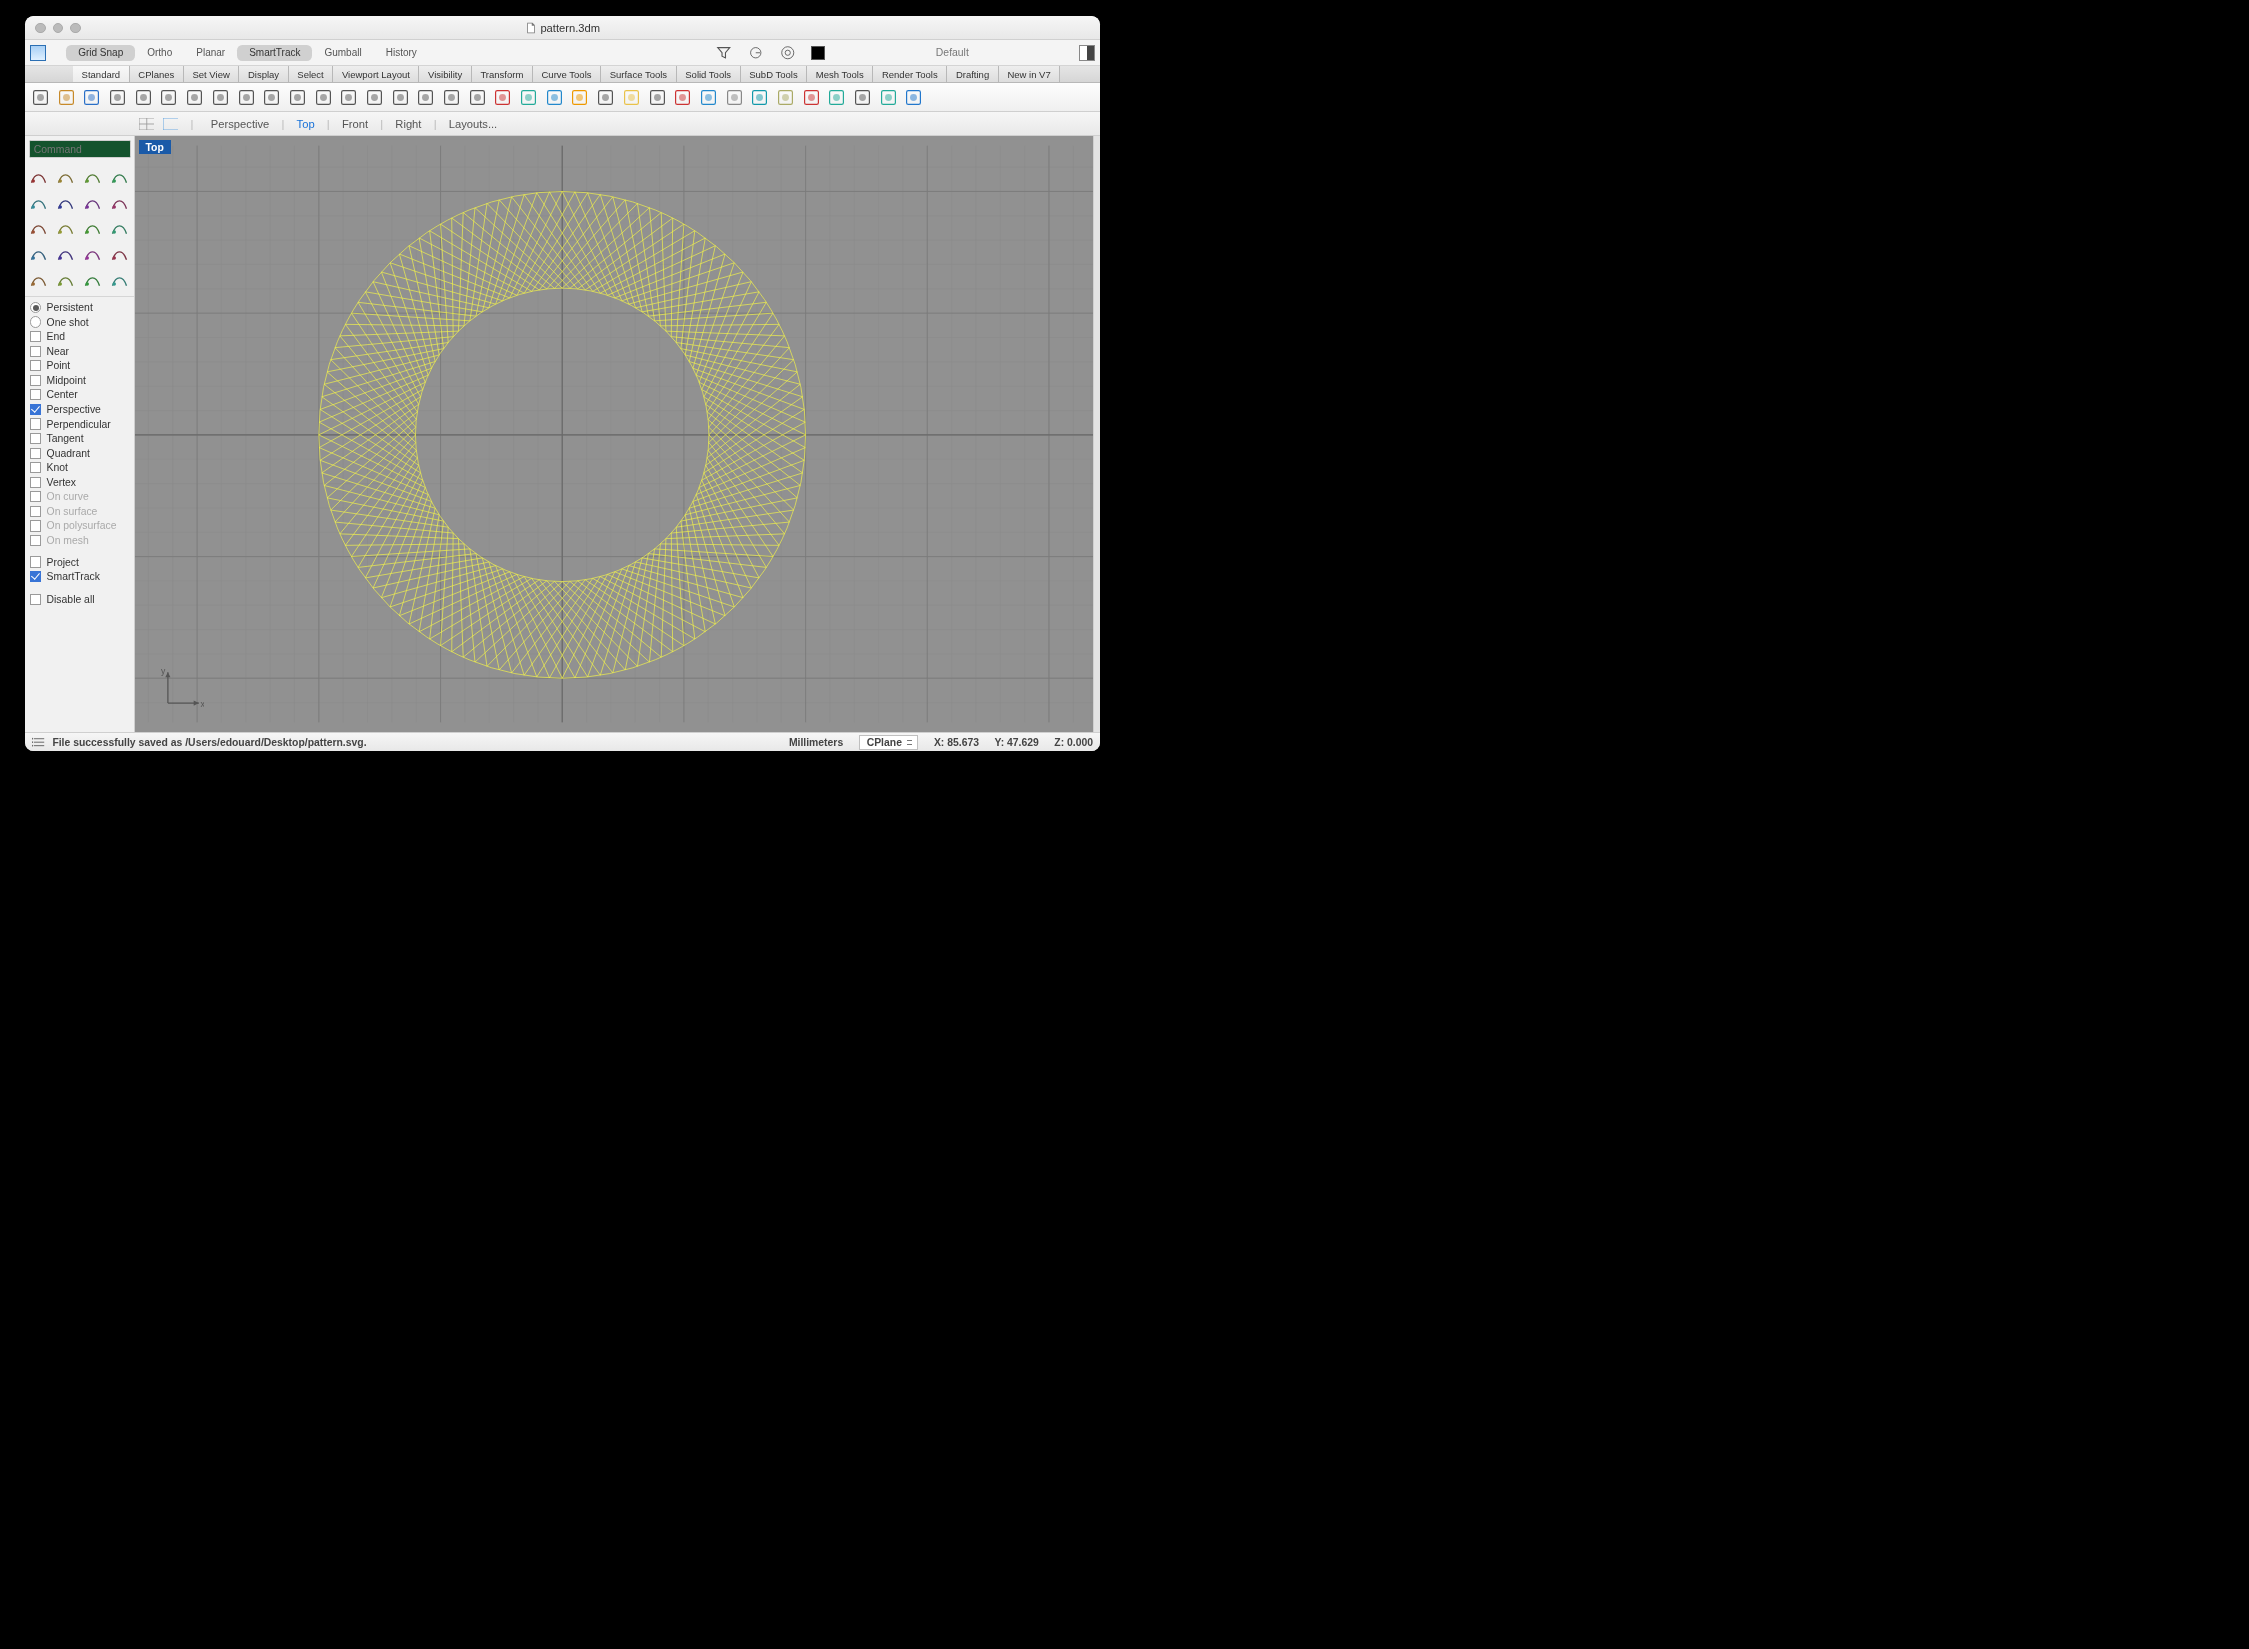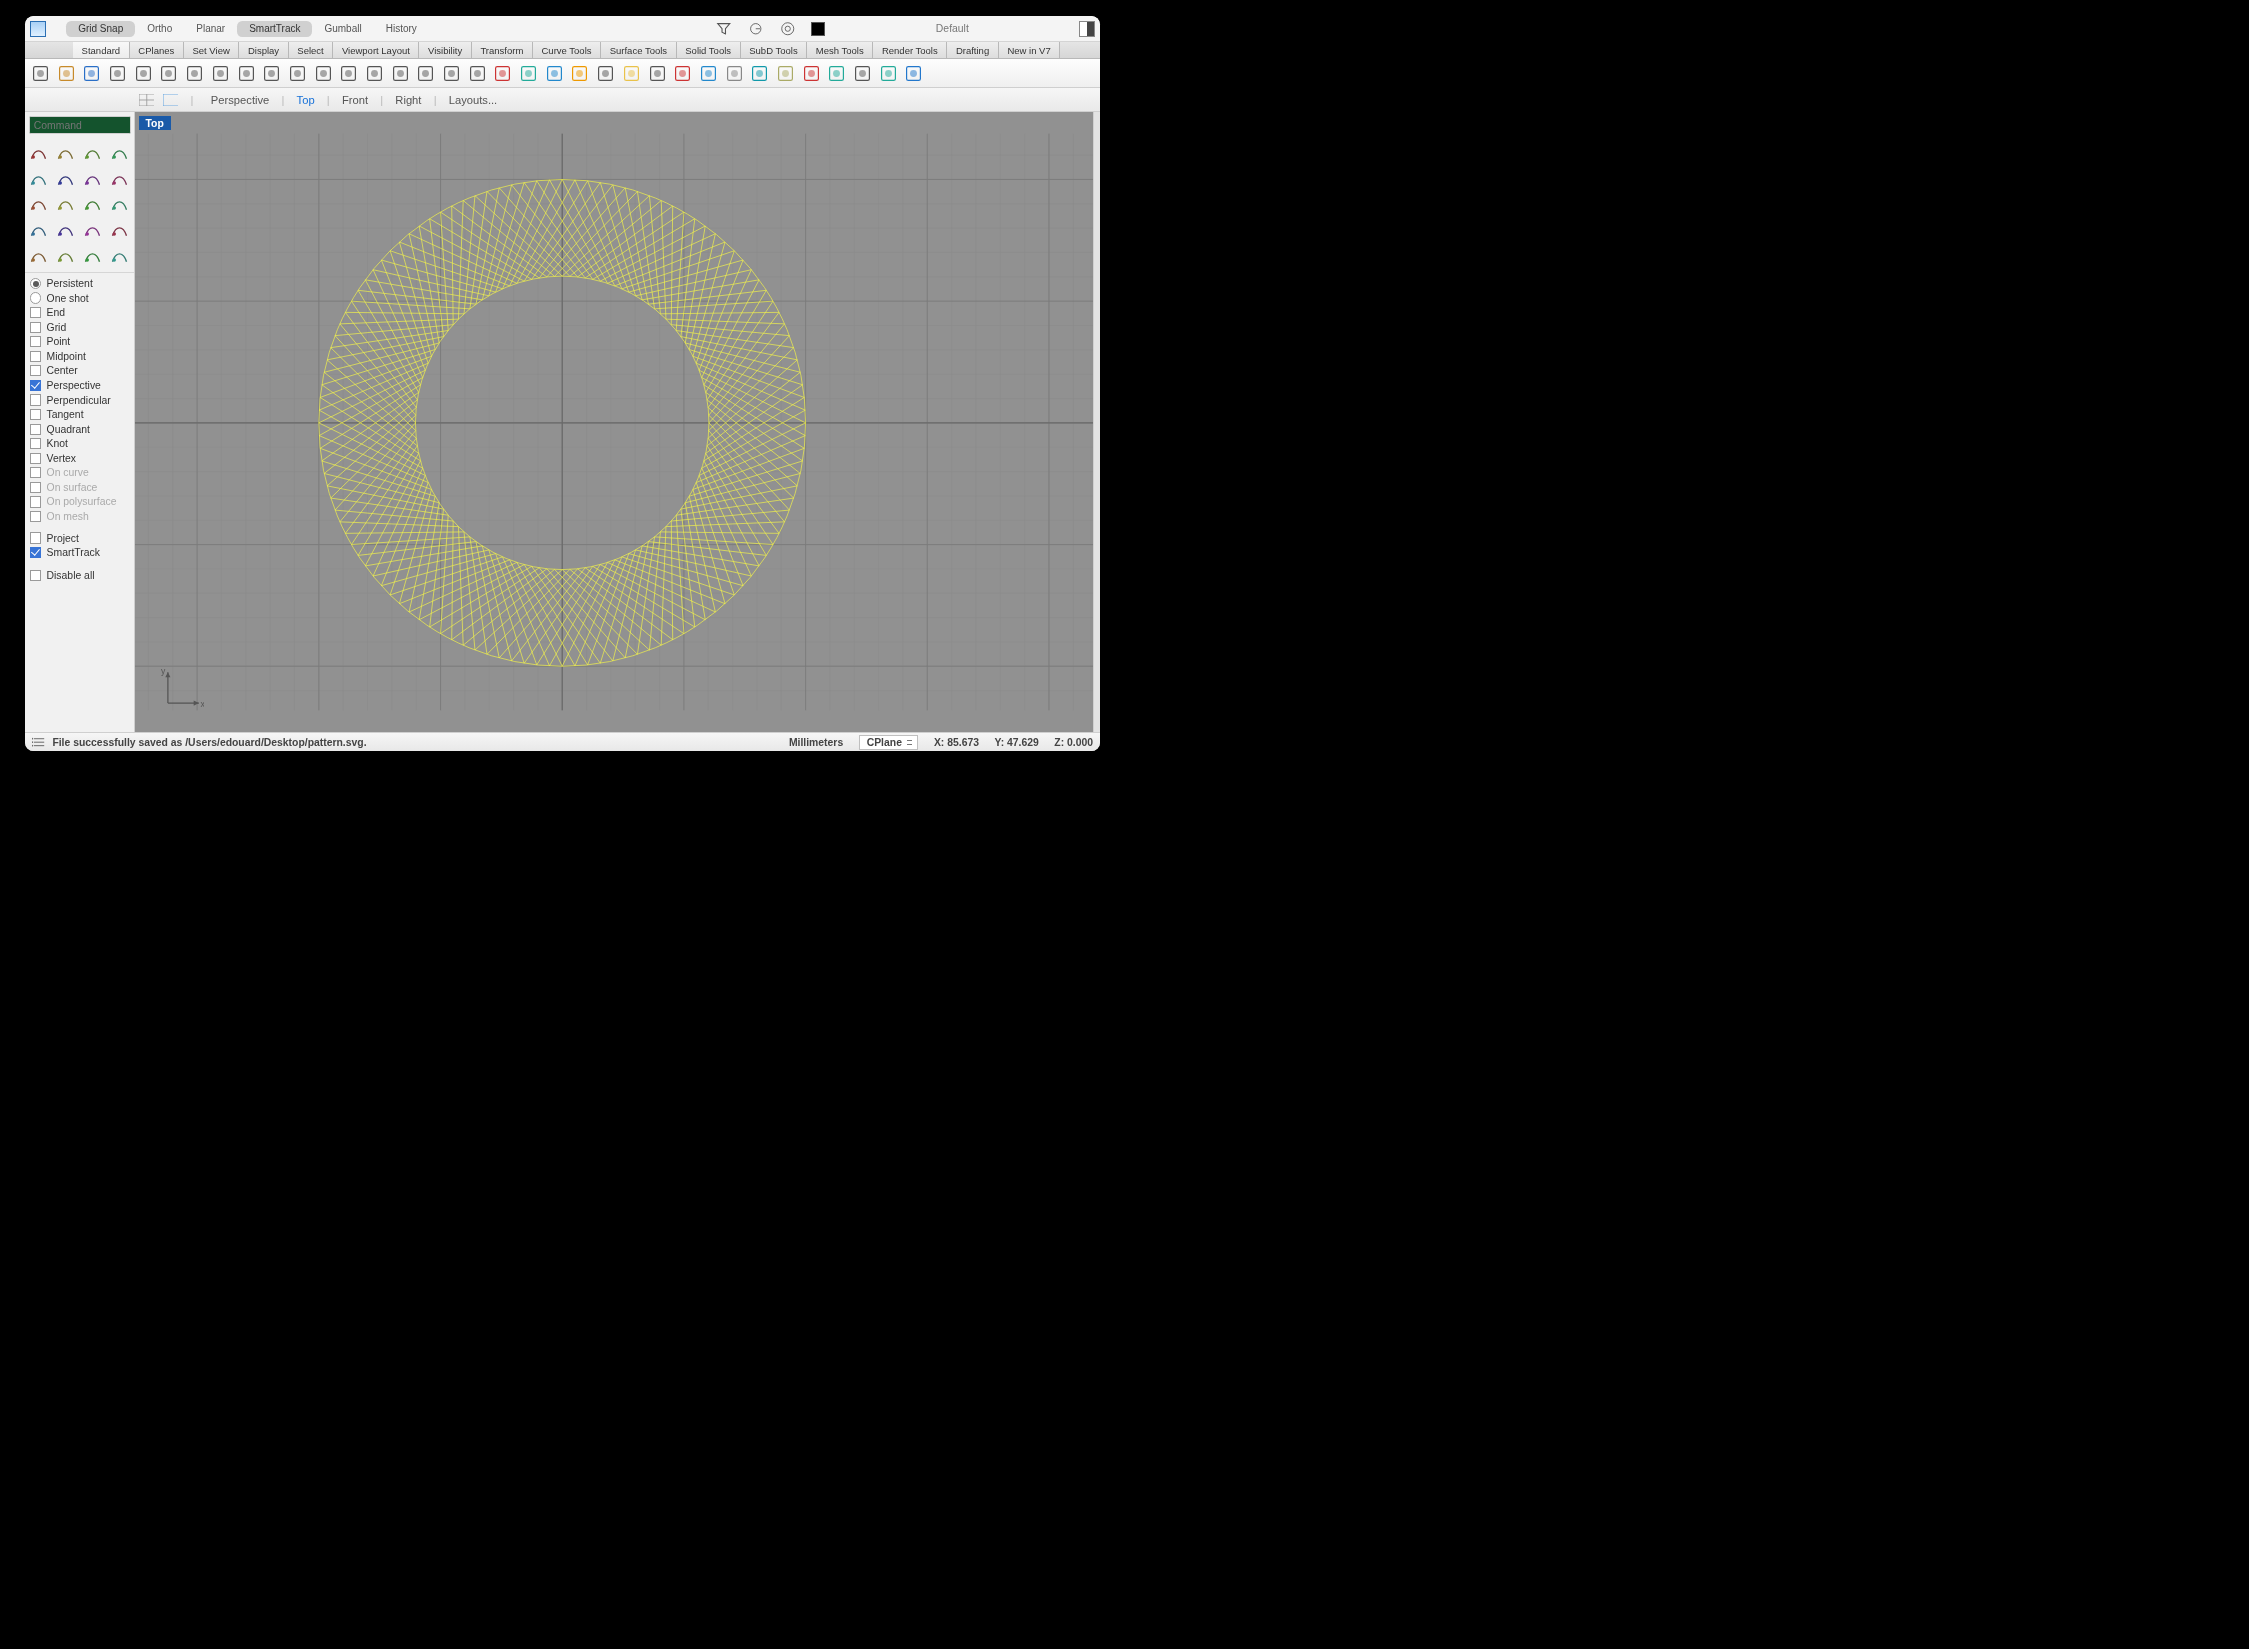--- a/index.html
+++ b/index.html
@@ -83,20 +83,35 @@
   .statusbar .sel::after{content:"";position:absolute;right:4.3px;top:3.5px;width:7px;height:7px;background:
     linear-gradient(#666,#666) center 0.9px/5.2px 0.9px no-repeat,
     linear-gradient(#666,#666) center 4.3px/5.2px 0.9px no-repeat;}
   .rightbar{width:7px;background:#e3e3e3;border-left:0.9px solid #cfcfcf;}
 </style>
 </head>
 <body>
 
 <div class="window">
 
+  <div class="titlebar">
+    <div class="traffic">
+      <div class="dot"></div>
+      <div class="dot"></div>
+      <div class="dot"></div>
+    </div>
+    <div class="title-center">
+      <span class="doc-icon">
+        <svg viewBox="0 0 16 16">
+            <path fill="#777" d="M3 1h7l3 3v11H3z"></path>
+            <path fill="#fff" d="M4 2h5v3h3v9H4z"></path>
+          </svg>
+      </span><span>pattern.3dm</span>
+    </div>
+  </div>
 
   <div class="topbar">
     <div class="square-btn"></div>
     <div class="modes" id="modes">
         <div class="mode-btn active">Grid Snap</div>
         <div class="mode-btn">Ortho</div>
         <div class="mode-btn">Planar</div>
         <div class="mode-btn active">SmartTrack</div>
         <div class="mode-btn">Gumball</div>
         <div class="mode-btn">History</div>
@@ -520,21 +535,21 @@
           <span class="radio"></span>
           <span>One shot</span>
         </div>
         <div id="osnap-opts">
             <div class="row">
               <span class="check"></span>
                <span>End</span>
             </div>
             <div class="row">
               <span class="check"></span>
-               <span>Grid</span>
+               <span>Near</span>
             </div>
             <div class="row">
               <span class="check"></span>
                <span>Point</span>
             </div>
             <div class="row">
               <span class="check"></span>
                <span>Midpoint</span>
             </div>
             <div class="row">

